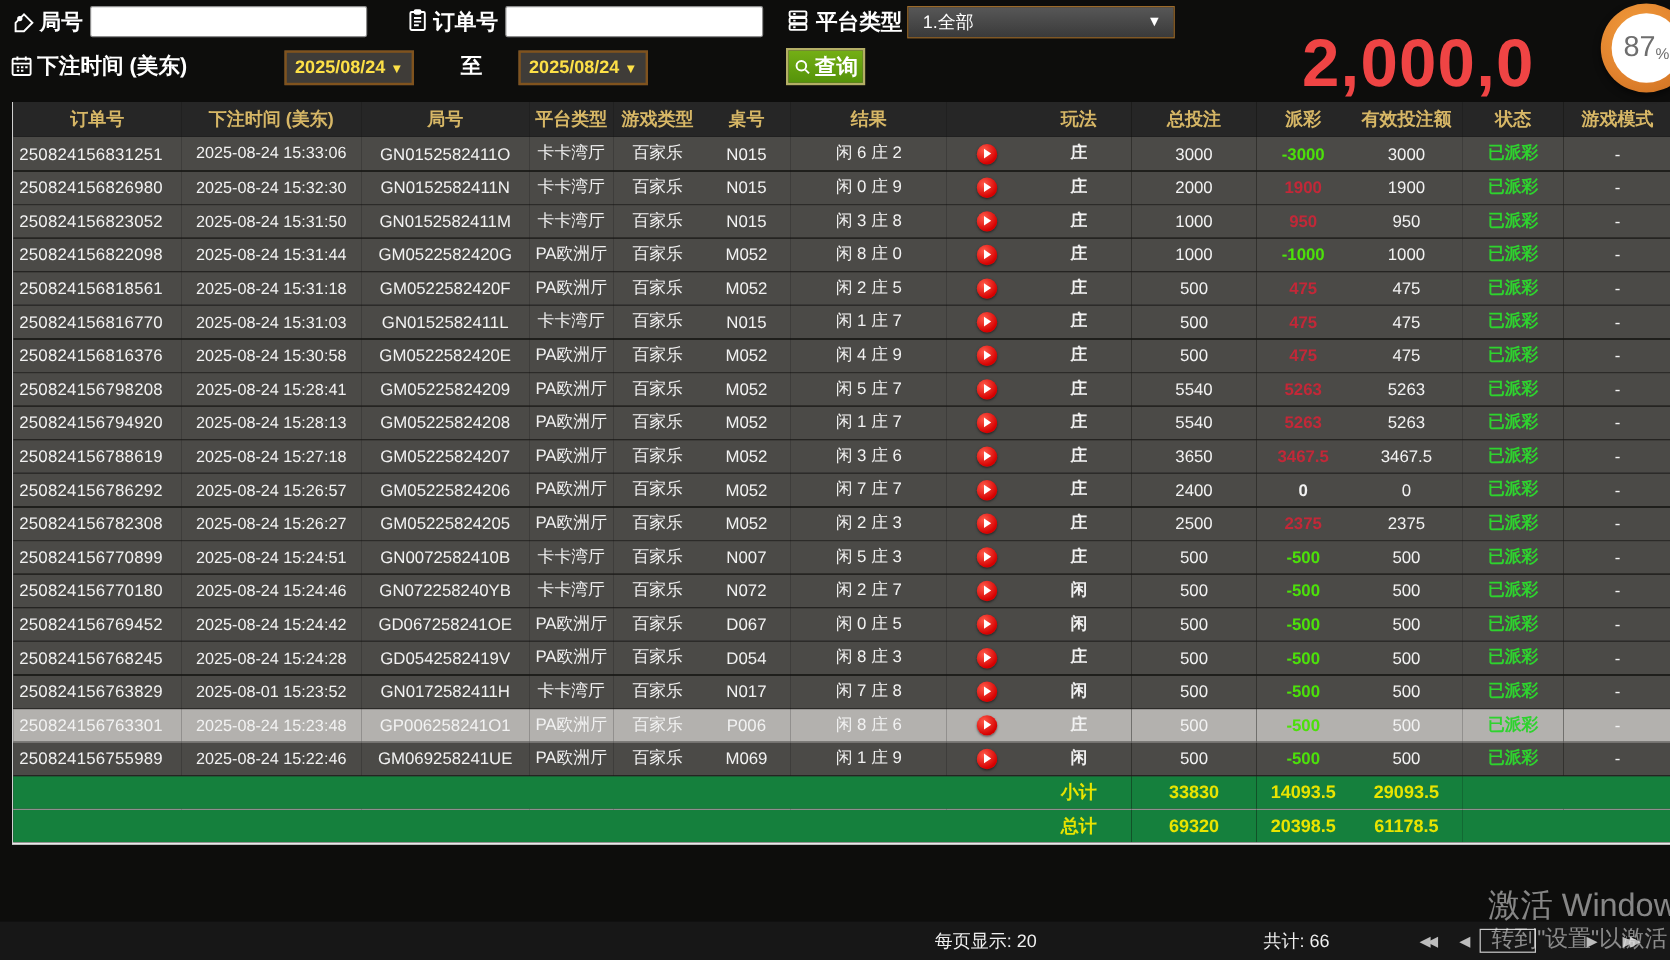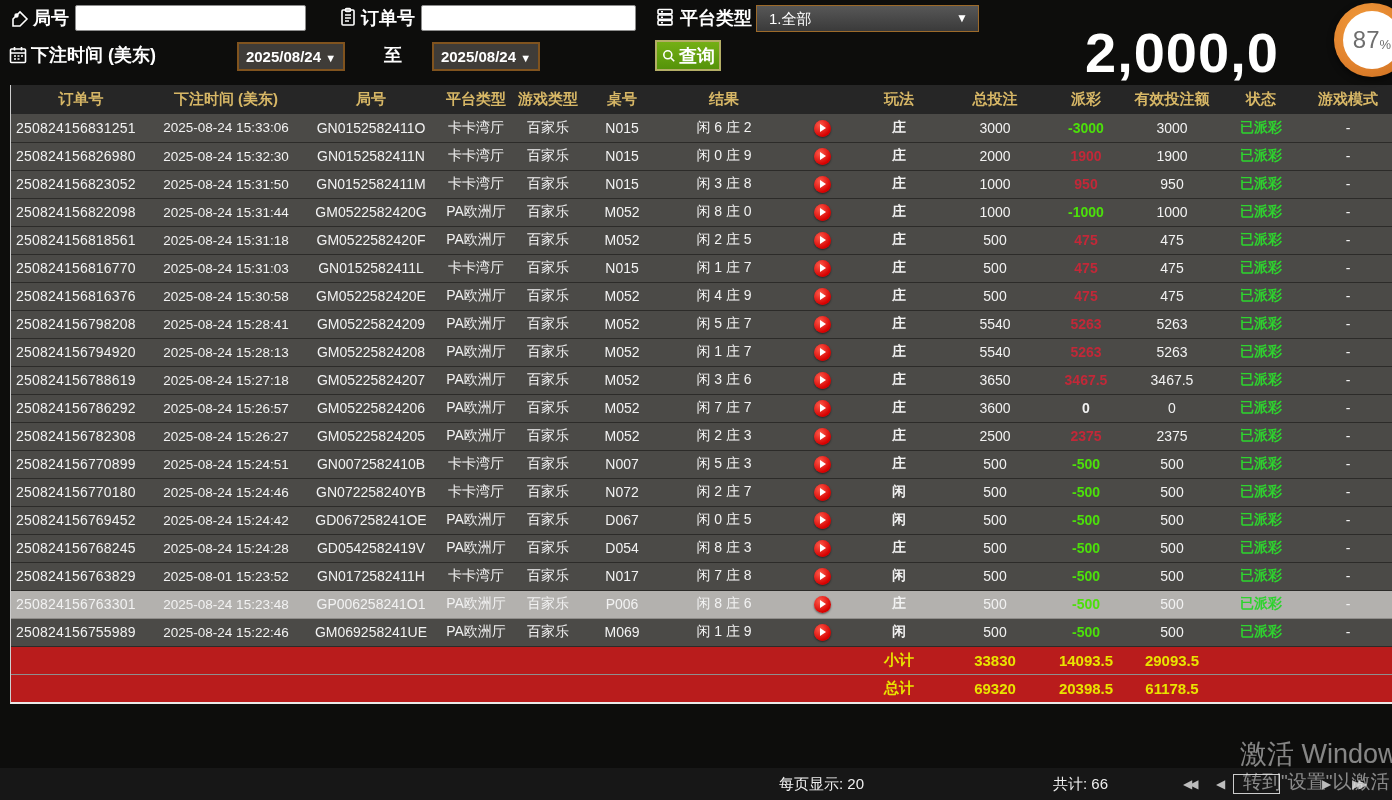--- a/index.html
+++ b/index.html
@@ -2,35 +2,35 @@
 <html><head>
 <meta charset="utf-8">
 <style>
   * { margin:0; padding:0; box-sizing:border-box; }
   html,body { width:1392px; height:800px; background:#0d0d0c; overflow:hidden; }
   body { font-family:"Liberation Sans","DejaVu Sans",sans-serif; position:relative; }
   #stage { position:absolute; inset:0; width:1392px; height:800px; background:#0d0d0c; overflow:hidden; }
 
   
   .bg-amount { position:absolute; left:1085px; top:20px; font-size:56px; font-weight:800;
-    color:#ffffff; letter-spacing:1px; z-index:0; }
+    color:#ef4444; letter-spacing:1px; z-index:0; }
 
   
   .fbar { position:absolute; left:0; top:0; width:1392px; height:85px; z-index:2; }
   .flabel { position:absolute; color:#fff; font-size:18px; font-weight:700; white-space:nowrap; }
   .ficon { position:absolute; width:20px; height:20px; }
   .ficon svg { width:100%; height:100%; stroke:#fff; fill:none; stroke-width:1.6; }
   .tinput { position:absolute; height:26px; background:#fff; border:1px solid #8d8d8d;
     border-radius:2px; font-size:14px; padding:0 6px; color:#222; }
   .pselect { position:absolute; left:756px; top:5px; width:223px; height:27px;
     background:linear-gradient(#575757,#3a3a3a); border:1px solid #9c6a2a; color:#fff;
     font-size:15px; line-height:25px; padding-left:12px; cursor:pointer; }
   .pselect::after { content:"▼"; position:absolute; right:10px; top:0; font-size:12px; color:#fff; }
   .datebtn { position:absolute; width:108px; height:29px; background:#3f3c38;
-    border:2px solid #80531e; color:#ffffff; font-size:15px; font-weight:700;
+    border:2px solid #80531e; color:#fde047; font-size:15px; font-weight:700;
     line-height:25px; text-align:center; cursor:pointer; }
   .datebtn::after { content:" ▼"; font-size:11px; }
   .querybtn { position:absolute; left:655px; top:40px; width:66px; height:31px;
     background:linear-gradient(#74af15,#55930a); border:2px solid #b4ae66; color:#fff;
     font-size:18px; font-weight:700; display:flex; align-items:center; justify-content:center;
     gap:2px; cursor:pointer; }
   .querybtn svg { width:16px; height:16px; stroke:#fff; fill:none; stroke-width:2; }
 
   
   .badge { position:absolute; left:1334px; top:3px; width:76px; height:74px; border-radius:50%;
@@ -55,21 +55,21 @@
   .payout-pos { color:#c22838; font-weight:700; }
   .payout-neg { color:#4ce00a; font-weight:700; }
   .payout-zero { color:#f2f2f2; font-weight:700; }
   td.c-status { color:#2ed32e; font-weight:700; }
   tr.highlight td { background:#b3b1ae; border-bottom:1px solid #8f8d8a; }
   .playbtn { display:inline-block; width:17px; height:17px; border-radius:50%;
     background:radial-gradient(circle at 35% 30%, #ff5a4a, #d60000 70%); position:relative;
     vertical-align:middle; cursor:pointer; box-shadow:0 1px 2px rgba(0,0,0,.5); }
   .playbtn .tri { position:absolute; left:6.5px; top:4.5px; width:0; height:0;
     border-left:6px solid #fff; border-top:4px solid transparent; border-bottom:4px solid transparent; }
-  tr.summary td { background:#b91c1c; border-top:1px solid #8f8f8f; border-bottom:none; }
+  tr.summary td { background:#15803d; border-top:1px solid #8f8f8f; border-bottom:none; }
   tr.summary .s-label, tr.summary .s-num { color:#e9e400; font-weight:700; font-size:15px; }
 
   
   .pagebar { position:absolute; left:0; top:768px; width:1392px; height:32px; background:#171717; z-index:4; }
   .pp, .tt { position:absolute; top:7px; color:#efefef; font-size:15px; }
   .pp { left:742px;margin-left:37px; } .tt { left:1053px; }
   .arr { position:absolute; top:9px; color:#bdbdbd; font-size:12px; cursor:pointer; }
   .arr.first::after { content:"◀◀"; letter-spacing:-3px; }
   .arr.prev::after  { content:"◀"; }
   .arr.next::after  { content:"▶"; }
@@ -387,21 +387,21 @@
       <td class="c-time">2025-08-24 15:26:57</td>
       <td class="c-round">GM05225824206</td>
       <td class="c-platform">PA欧洲厅</td>
       <td class="c-game">百家乐</td>
       <td class="c-table">M052</td>
       <td class="c-result">闲 7 庄 7</td>
       <td class="c-play">
         <span class="playbtn"><span class="tri"></span></span>
       </td>
       <td class="c-bettype">庄</td>
-      <td class="c-total">3600</td>
+      <td class="c-total">2400</td>
       <td class="c-payout payout-zero">0</td>
       <td class="c-valid">0</td>
       <td class="c-status">已派彩</td>
       <td class="c-mode">-</td>
     </tr>
 
     <tr>
       <td class="c-order">250824156782308</td>
       <td class="c-time">2025-08-24 15:26:27</td>
       <td class="c-round">GM05225824205</td>

